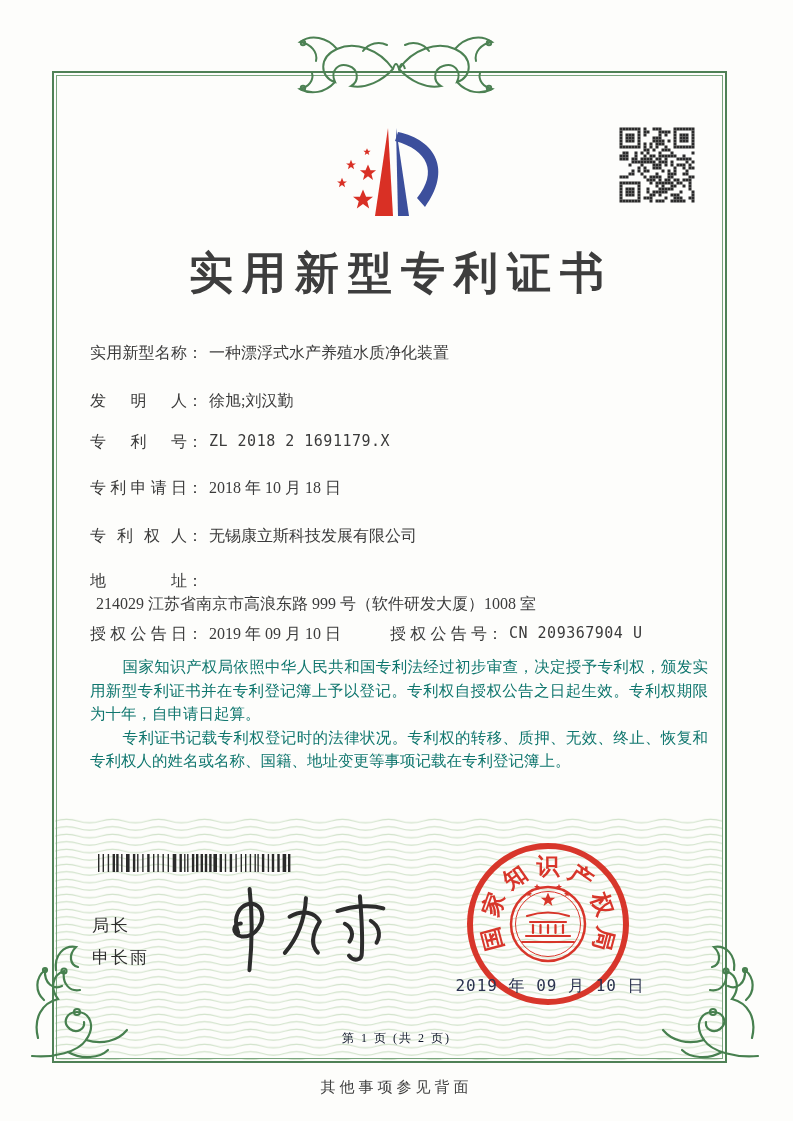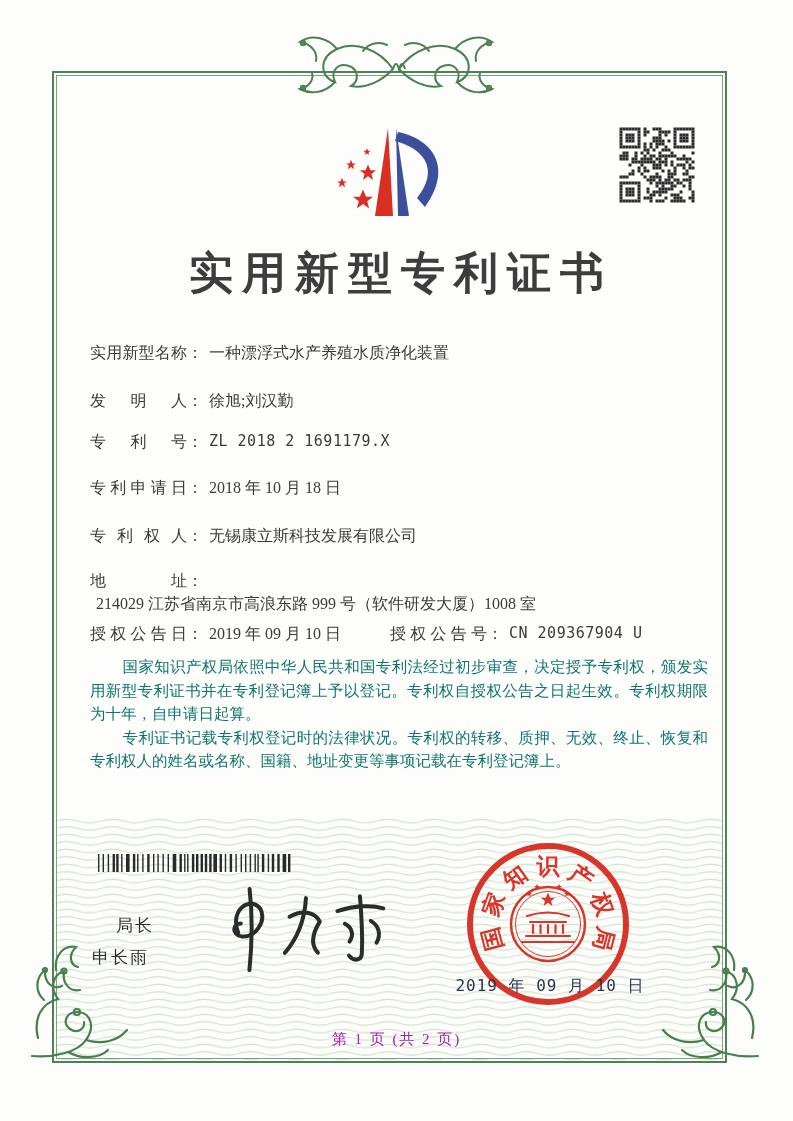--- a/index.html
+++ b/index.html
@@ -43,30 +43,30 @@
   .mono{font-family:"DejaVu Sans Mono","Liberation Mono",monospace;font-size:15px;letter-spacing:.5px;}
   .row.r6{white-space:normal;}
   .row.r6 .val{display:inline-block;width:512px;word-break:break-all;line-height:24px;}
   .grant{position:absolute;left:300px;top:0;white-space:nowrap;}
   .grant .lbl{width:97px;}
   
   .paras{position:absolute;left:90px;top:655px;width:618px;z-index:4;}
   .paras p{margin:0;font-size:15.5px;line-height:23.5px;text-indent:2.1em;text-align:justify;color:#0f766e;}
   
   .barcode{position:absolute;left:98px;top:854px;z-index:4;}
-  .signer-title{position:absolute;left:92px;top:914px;font-size:17px;color:#303030;z-index:4;letter-spacing:2px;margin-left:24px;}
+  .signer-title{position:absolute;left:92px;top:914px;font-size:17px;color:#303030;z-index:4;letter-spacing:2px;}
   .signer-name{position:absolute;left:92px;top:946px;font-size:17px;color:#303030;z-index:4;letter-spacing:2px;text-align:center;}
   .signature{position:absolute;left:210px;top:878px;z-index:5;transform:rotate(-2deg);}
   .seal{position:absolute;left:463px;top:839px;z-index:6;opacity:.93;}
   .seal-date{
     position:absolute;left:455px;top:976px;width:190px;text-align:center;z-index:7;
     font-size:16px;color:#2b3350;letter-spacing:1px;
     font-family:"DejaVu Sans Mono","Liberation Mono",monospace;
   }
-  .page-num{position:absolute;left:0;top:1030px;width:100%;text-align:center;font-size:15px;letter-spacing:2px;color:#a21caf;z-index:4;}
+  .page-num{position:absolute;left:0;top:1030px;width:100%;text-align:center;font-size:12px;letter-spacing:2px;color:#0f172a;z-index:4;}
   .back-note{position:absolute;left:0;top:1078px;width:100%;text-align:center;font-size:15px;letter-spacing:4px;color:#3f3f3f;z-index:4;}
   .hidden-defs{position:absolute;width:0;height:0;overflow:hidden;}
 </style>
 </head>
 <body>
 
 <div class="page">
 
   <svg class="hidden-defs" aria-hidden="true">
     <defs>
@@ -566,14 +566,15 @@
       <path d="M64,77 Q85,70 106,77"></path>
       <path d="M67,83 L103,83"></path>
       <path d="M70,86 L70,94 M77.5,86 L77.5,94 M85,86 L85,94 M92.5,86 L92.5,94 M100,86 L100,94"></path>
       <path d="M63,97 L107,97"></path>
       <path d="M59,103 L111,103"></path>
     </g>
   </svg>
   <div class="seal-date">2019 年 09 月 10 日</div>
 
   <div class="page-num">第 1 页 (共 2 页)</div>
+  <div class="back-note">其他事项参见背面</div>
 
 </div>
 
 </body></html>

